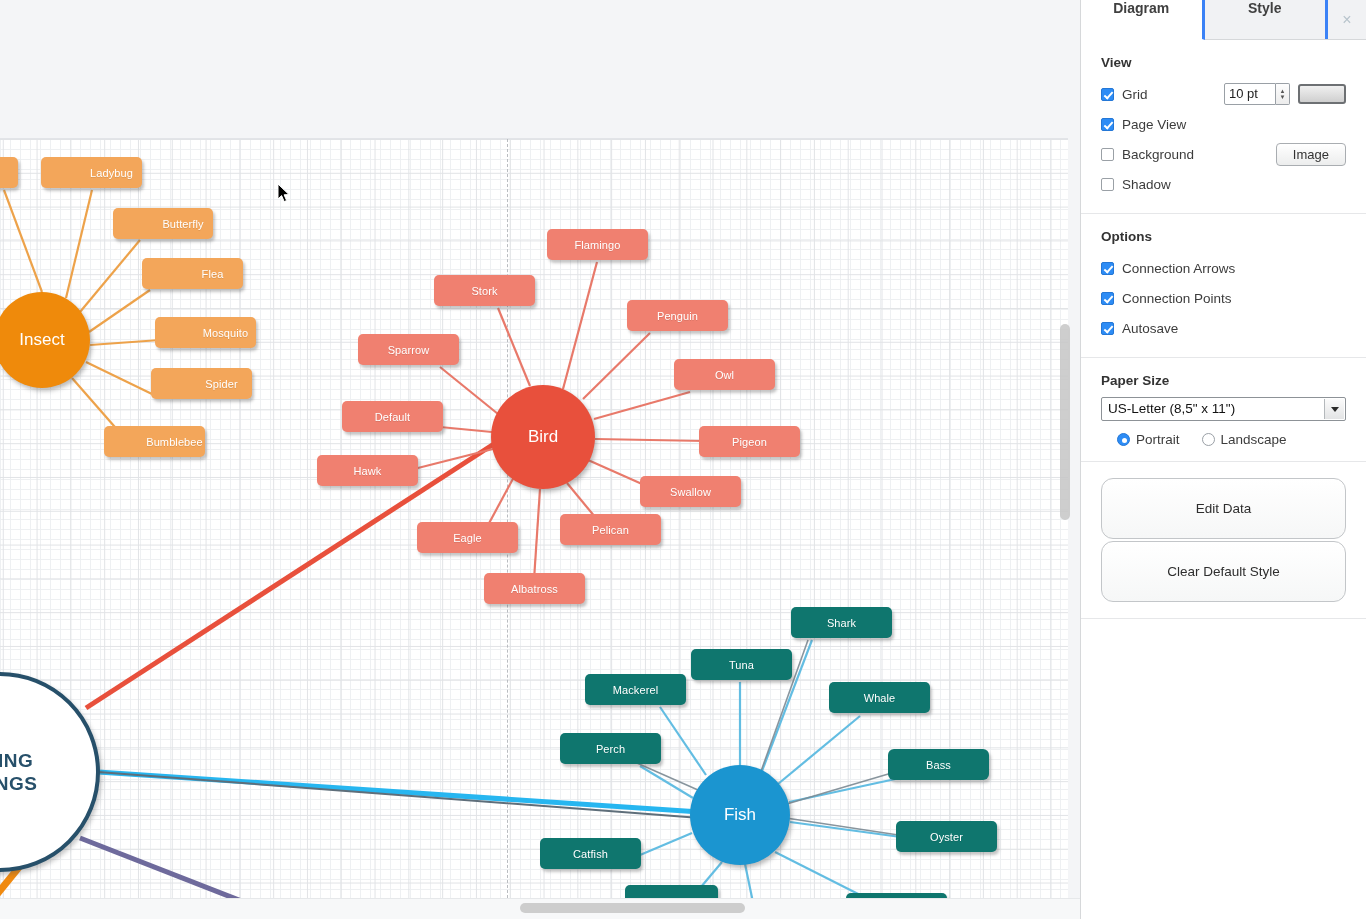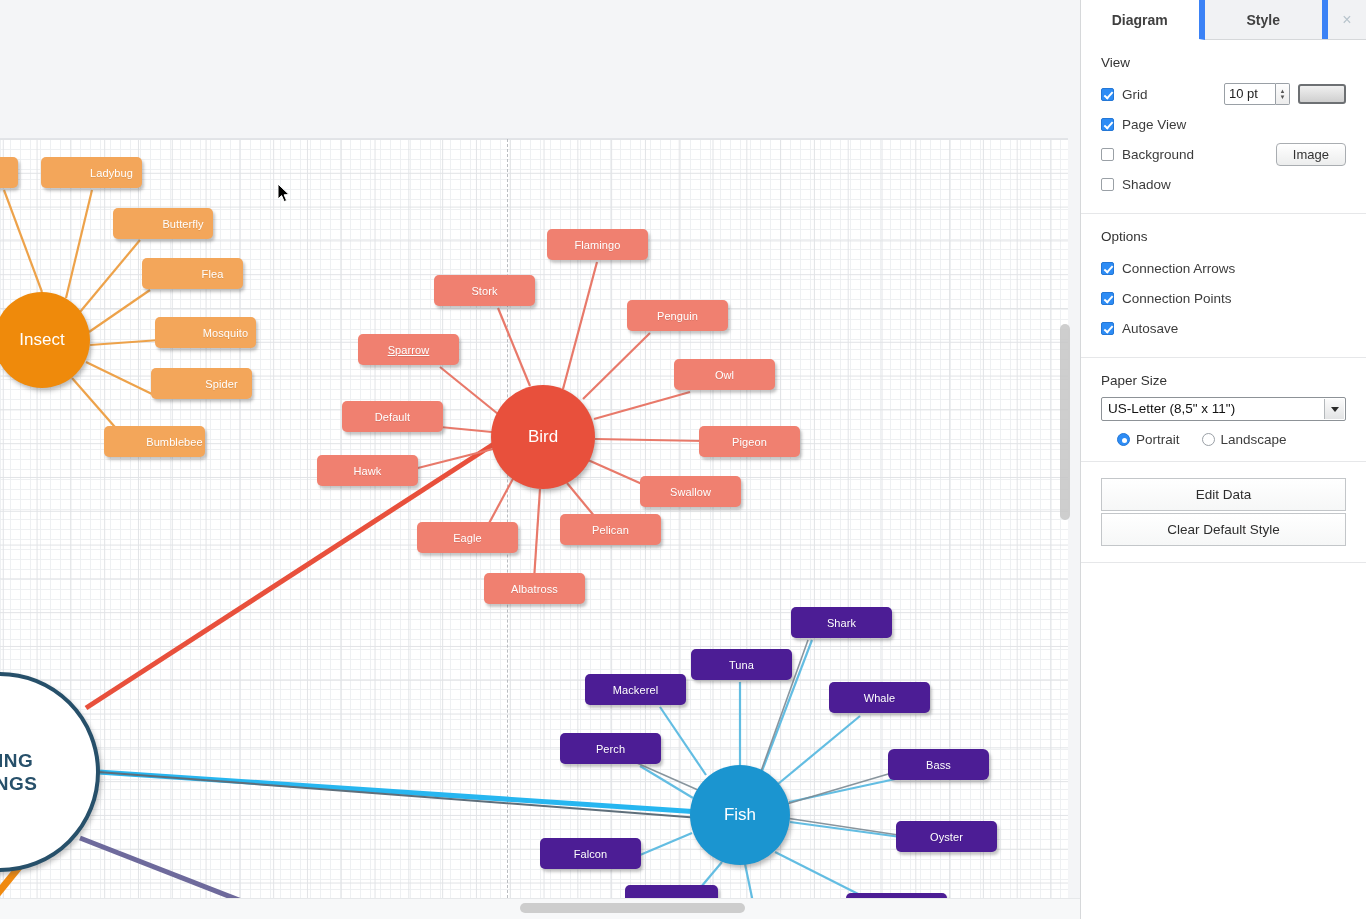--- a/index.html
+++ b/index.html
@@ -66,21 +66,21 @@
     border-radius: 5px;
     color: #ffffff;
     font-size: 11px;
     letter-spacing: .1px;
     box-shadow: 2px 3px 3px rgba(90,90,90,.35);
     cursor: default;
     white-space: nowrap;
     text-shadow: 0 1px 0 rgba(0,0,0,.10);
   }
   .node-box.bird  { background: #f08070; }
-  .node-box.fish  { background: #4c1d95; }
+  .node-box.fish  { background: #0f766e; }
   .node-box.insect{ background: #f3a košt; padding-left: 40px; }
   .node-box.insect{ background: #f4a košt; }
   .node-box.insect{ background: #f2a košt; }
   .node-box.insect{ background: #f3a65a; }
 
   .node-circle {
     position: absolute;
     border-radius: 50%;
     display: flex; align-items: center; justify-content: center;
     color: #ffffff;
@@ -138,36 +138,36 @@
     font-size: 13px;
     color: #3a3a3a;
   }
   #panel-tabs {
     display: flex; height: 40px;
     background: #f1f2f4;
     border-bottom: 1px solid #d6d8da;
   }
   .panel-tab {
     flex: 1;
-    display: flex; align-items: center; justify-content: center;
+    display: flex; align-items: flex-start; justify-content: center;
     font-size: 14px; font-weight: bold;
     color: #404040;
-    border-right: 6px solid #3b82f6;
+    border-right: 3px solid #3b82f6;
     cursor: default;
   }
   .panel-tab.active { background: #ffffff; border-bottom: 1px solid #ffffff; margin-bottom: -1px; }
   #tab-close {
     width: 38px;
     display: flex; align-items: center; justify-content: center;
     color: #b8c4cc; font-size: 16px;
     cursor: default;
   }
 
   .panel-section { padding: 12px 20px 14px 20px; border-bottom: 1px solid #e6e7e9; }
-  .section-title { font-weight: normal; font-size: 13.5px; color: #333; margin: 3px 0 9px 0; }
+  .section-title { font-weight: bold; font-size: 13.5px; color: #333; margin: 3px 0 9px 0; }
 
   .chk-row { display: flex; align-items: center; height: 30px; }
   .chk {
     width: 13px; height: 13px;
     border: 1px solid #9aa0a6; border-radius: 2px;
     background: #ffffff;
     margin-right: 8px;
     position: relative; flex: 0 0 auto;
     cursor: default;
   }
@@ -249,22 +249,22 @@
   }
   .radio.sel { background: #2d8cf5; border-color: #2477d6; }
   .radio.sel:after {
     content:""; position:absolute; left:4px; top:4px;
     width:5px; height:5px; border-radius:50%; background:#fff;
   }
   .radio-label { font-size: 13.5px; color: #3c3c3c; margin-right: 22px; }
 
   .btn-wide {
     display: block; width: 100%;
-    padding: 8px 0; margin-bottom: 2px;
-    border: 1px solid #c3c6c9; border-radius: 0;
+    padding: 22px 0; margin-bottom: 2px;
+    border: 1px solid #c3c6c9; border-radius: 12px;
     background: linear-gradient(#ffffff,#f6f7f7);
     text-align: center; font-size: 13.5px; color: #2e2e2e;
     cursor: default;
   }
 </style>
 </head>
 <body>
 
 <div id="app">
 
@@ -370,21 +370,21 @@
 
     <div class="node-box bird" style="left:547px; top:229px; width:101px; height:31px;">
       <span>Flamingo</span>
       </div>
     <div class="node-box bird" style="left:434px; top:275px; width:101px; height:31px;">
       <span>Stork</span>
       </div>
     <div class="node-box bird" style="left:627px; top:300px; width:101px; height:31px;text-align:right;">
       <span>Penguin</span>
       </div>
-    <div class="node-box bird" style="left:358px; top:334px; width:101px; height:31px;text-decoration:underline;">
+    <div class="node-box bird" style="left:358px; top:334px; width:101px; height:31px;">
       <span>Sparrow</span>
       </div>
     <div class="node-box bird" style="left:674px; top:359px; width:101px; height:31px;">
       <span>Owl</span>
       </div>
     <div class="node-box bird" style="left:342px; top:401px; width:101px; height:31px;">
       <span>Default</span>
       </div>
     <div class="node-box bird" style="left:699px; top:426px; width:101px; height:31px;">
       <span>Pigeon</span>
@@ -420,21 +420,21 @@
     <div class="node-box fish" style="left:560px; top:733px; width:101px; height:31px;">
       <span>Perch</span>
       </div>
     <div class="node-box fish" style="left:888px; top:749px; width:101px; height:31px;border-radius:6px;">
       <span>Bass</span>
       </div>
     <div class="node-box fish" style="left:896px; top:821px; width:101px; height:31px;">
       <span>Oyster</span>
       </div>
     <div class="node-box fish" style="left:540px; top:838px; width:101px; height:31px;">
-      <span>Falcon</span>
+      <span>Catfish</span>
       </div>
 
     <div class="node-box fish" style="left:625px; top:885px; width:93px; height:31px;"></div>
     <div class="node-box fish" style="left:846px; top:893px; width:101px; height:31px;"></div>
 
     <div id="vscroll-track">
       <div id="vscroll-thumb"></div>
     </div>
     <div id="canvas-bottom-strip"></div>
     <div id="hscroll-thumb"></div>

